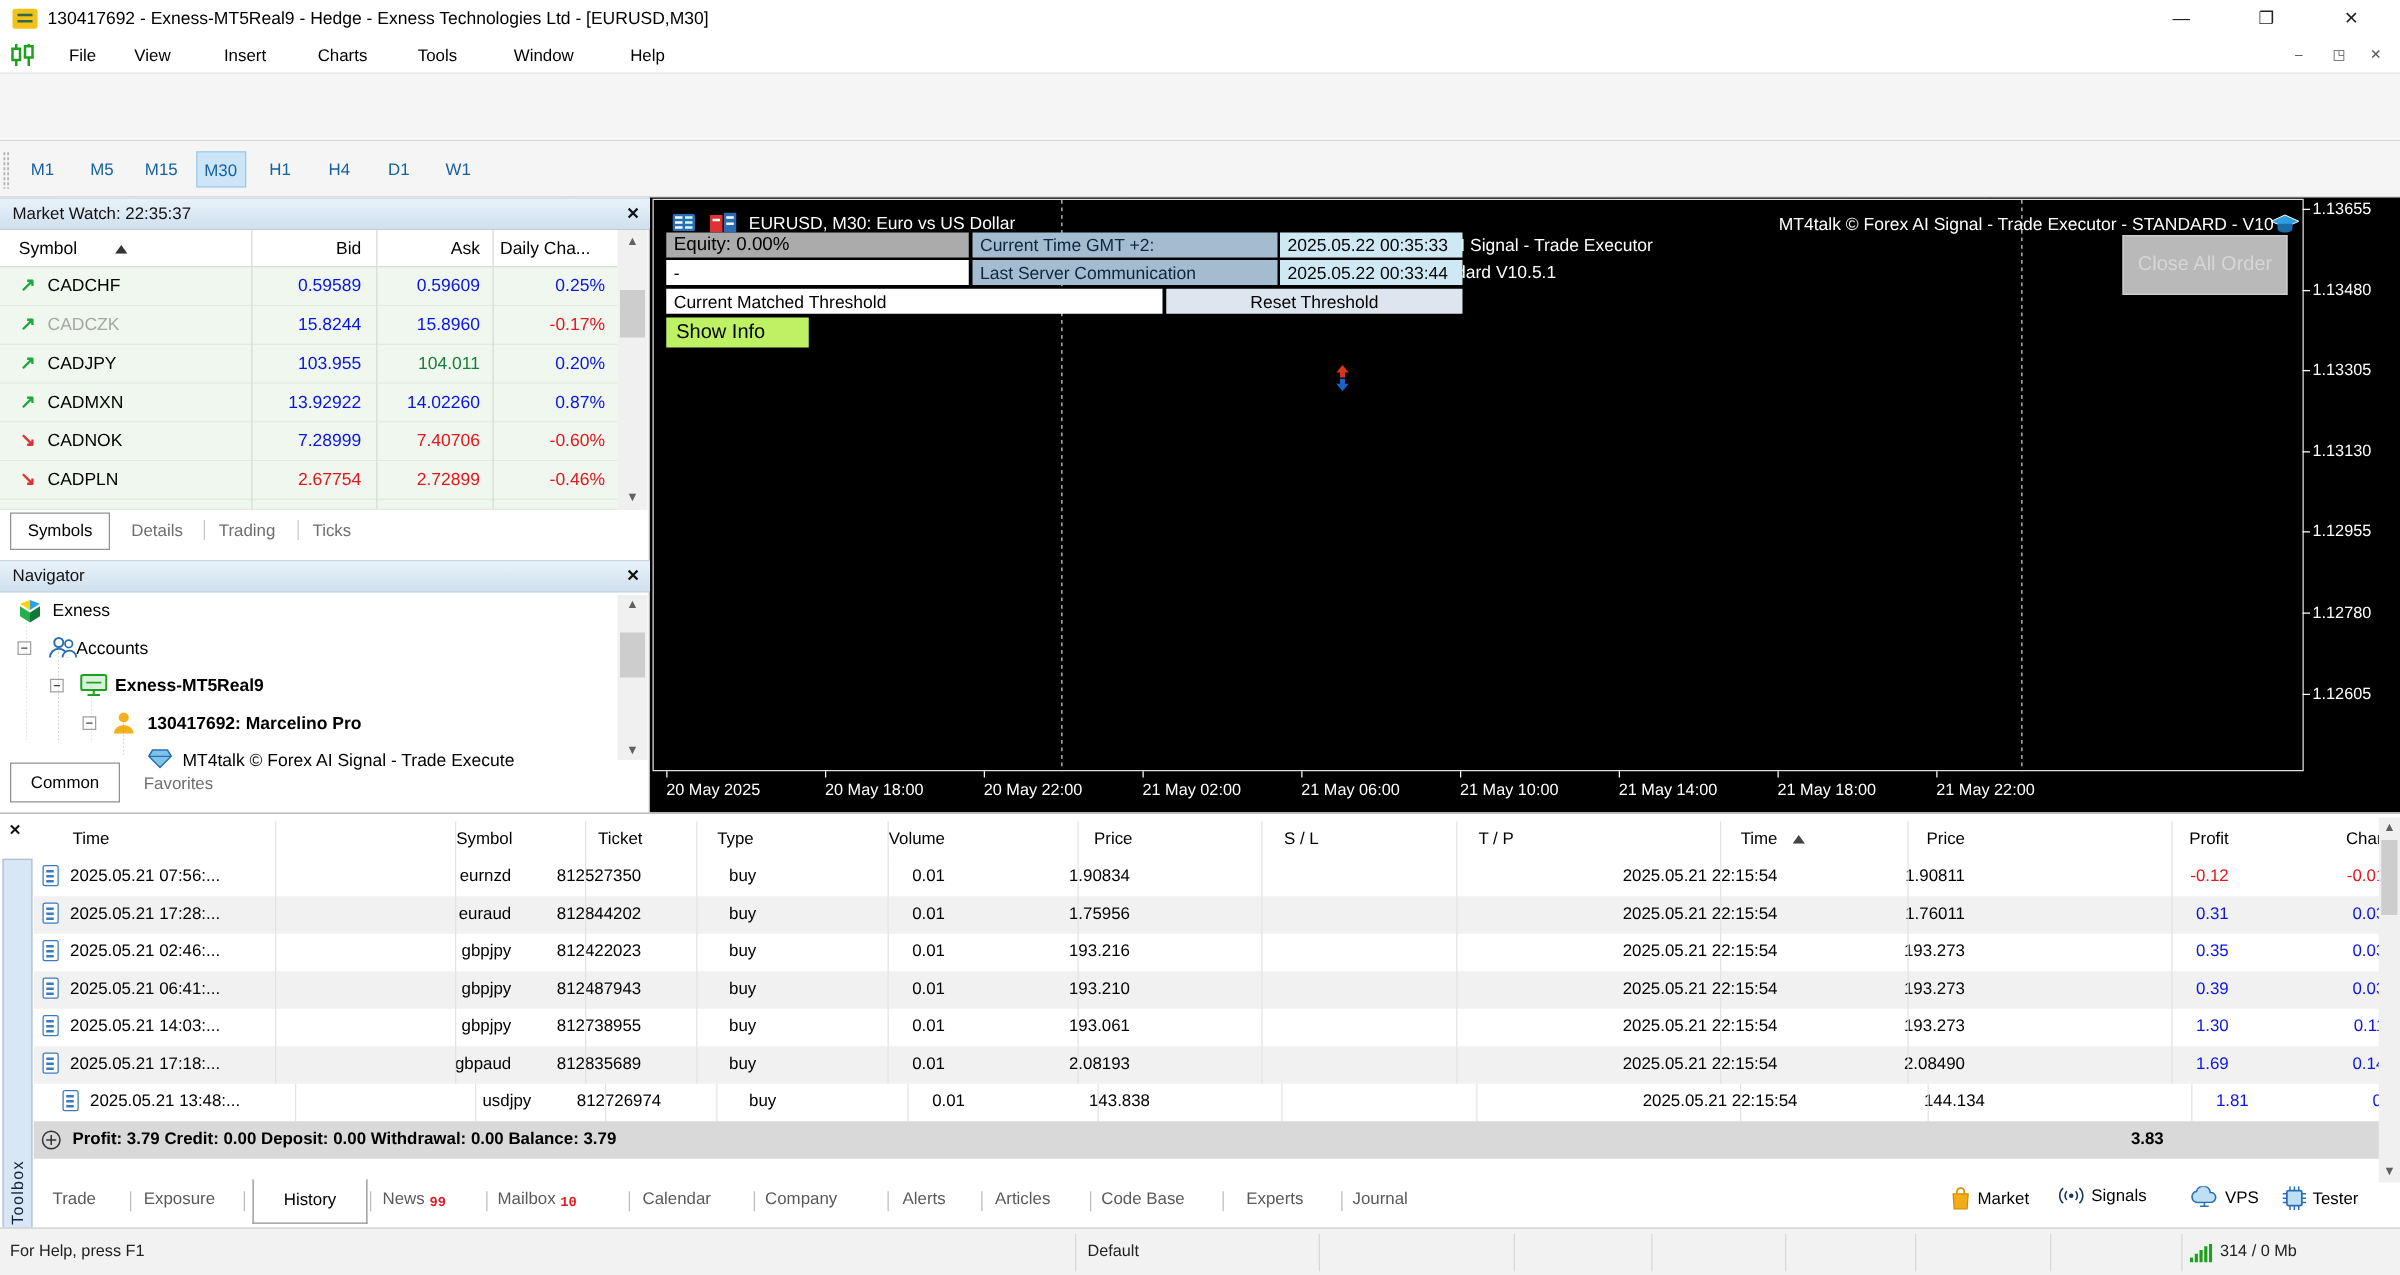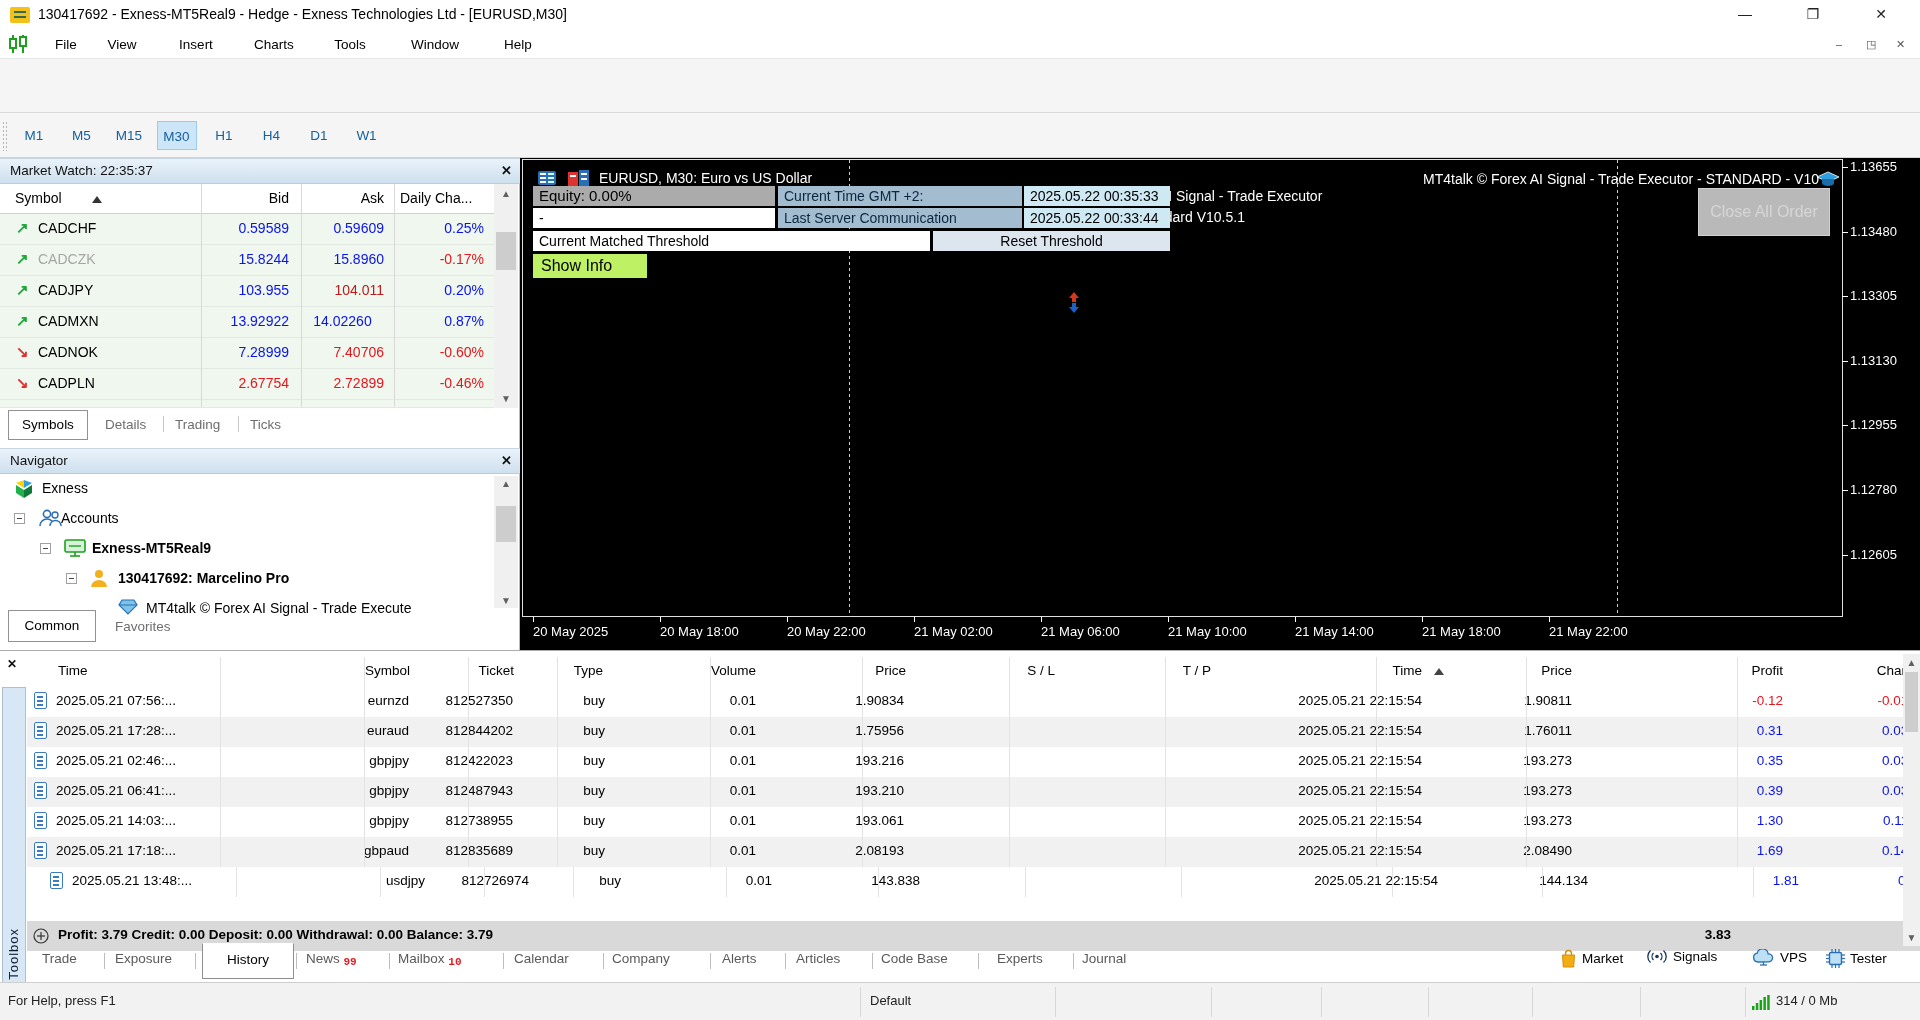--- a/index.html
+++ b/index.html
@@ -64,21 +64,21 @@
 #bottom{position:absolute;left:0;top:650px;width:1920px;height:332px;background:#fff;border-top:1px solid #ababab;}
 #bp-x{position:absolute;left:7px;top:6px;font-size:12px;color:#111;font-weight:bold;}
 #toolbox-strip{position:absolute;left:2px;top:36px;width:24px;height:296px;background:#d7e7f6;border:1px solid #aebfce;}
 #toolbox-label{position:absolute;left:3px;top:240px;width:16px;font-size:13px;color:#123;writing-mode:vertical-rl;transform:rotate(180deg);letter-spacing:1px;}
 .h-hdr-cell{position:absolute;top:9px;font-size:13.5px;color:#000;white-space:nowrap;}
 .h-sep{position:absolute;top:3px;width:1px;background:#e3e3e3;}
 .hrow{position:absolute;left:27px;width:1876px;height:30px;}
 .hcell{position:absolute;top:6px;font-size:13.5px;color:#000;white-space:nowrap;}
 .doc-icon{position:absolute;left:7px;top:5px;width:13px;height:17px;border:1.5px solid #3a7abf;border-radius:2px;background:#fff;}
 .doc-icon:before{content:"";position:absolute;left:2px;top:3px;width:6px;height:1.5px;background:#3a7abf;box-shadow:0 4px 0 #3a7abf,0 8px 0 #3a7abf;}
-#summary{position:absolute;left:27px;top:246px;width:1893px;height:30px;background:#d9d9d9;margin-top:24px;}
+#summary{position:absolute;left:27px;top:246px;width:1893px;height:30px;background:#d9d9d9;}
 #summary .s-text{position:absolute;left:31px;top:6px;font-weight:bold;font-size:13.5px;}
 #bt-tabs{position:absolute;left:27px;top:290px;width:1893px;height:40px;}
 .bt-tab{position:absolute;top:10px;font-size:13.5px;color:#5a5a5a;white-space:nowrap;}
 .bt-badge{color:#e01b24;font-size:11px;font-weight:bold;vertical-align:-2px;font-family:Liberation Mono, monospace;}
 .bt-active{position:absolute;top:2px;height:36px;background:#fff;border:1px solid #8e8e8e;border-top:1px solid #fff;text-align:center;font-size:13.5px;color:#000;line-height:32px;}
 .bt-sep{position:absolute;top:12px;width:1px;height:16px;background:#bdbdbd;}
 .br-item{position:absolute;top:8px;font-size:13.5px;color:#000;display:flex;align-items:center;gap:5px;}
 
 #statusbar{position:absolute;left:0;top:982px;width:1920px;height:38px;background:#f2f2f2;border-top:1px solid #cfcfcf;}
 .st-text{position:absolute;top:10px;font-size:13px;color:#222;white-space:nowrap;}
@@ -498,31 +498,31 @@
   <span class="mw-cell" style="left:301px;width:83px;text-align:right;color:#0a14e6">15.8960</span>
   <span class="mw-cell" style="left:394px;width:90px;text-align:right;color:#e8151c">-0.17%</span>
           <div class="mw-col-sep" style="left: 201px; height: 31px;"></div>
           <div class="mw-col-sep" style="left: 301px; height: 31px;"></div>
           <div class="mw-col-sep" style="left: 394px; height: 31px;"></div>
         </div>
         <div class="mw-row" style="top: 118px;">
           <span class="mw-cell" style="left:16px;top:5px;font-weight:bold;color:#1fa83c;font-size:15px">↗</span>
   <span class="mw-cell" style="left:38px;color:#000">CADJPY</span>
   <span class="mw-cell" style="left:201px;width:88px;text-align:right;color:#0a14e6">103.955</span>
-  <span class="mw-cell" style="left:301px;width:83px;text-align:right;color:#b91c1c">104.011</span>
+  <span class="mw-cell" style="left:301px;width:83px;text-align:right;color:#15803d">104.011</span>
   <span class="mw-cell" style="left:394px;width:90px;text-align:right;color:#0a14e6">0.20%</span>
           <div class="mw-col-sep" style="left: 201px; height: 31px;"></div>
           <div class="mw-col-sep" style="left: 301px; height: 31px;"></div>
           <div class="mw-col-sep" style="left: 394px; height: 31px;"></div>
         </div>
         <div class="mw-row" style="top: 149px;">
           <span class="mw-cell" style="left:16px;top:5px;font-weight:bold;color:#1fa83c;font-size:15px">↗</span>
   <span class="mw-cell" style="left:38px;color:#000">CADMXN</span>
   <span class="mw-cell" style="left:201px;width:88px;text-align:right;color:#0a14e6">13.92922</span>
-  <span class="mw-cell" style="left:301px;width:83px;text-align:center;color:#0a14e6">14.02260</span>
+  <span class="mw-cell" style="left:301px;width:83px;text-align:right;color:#0a14e6">14.02260</span>
   <span class="mw-cell" style="left:394px;width:90px;text-align:right;color:#0a14e6">0.87%</span>
           <div class="mw-col-sep" style="left: 201px; height: 31px;"></div>
           <div class="mw-col-sep" style="left: 301px; height: 31px;"></div>
           <div class="mw-col-sep" style="left: 394px; height: 31px;"></div>
         </div>
         <div class="mw-row" style="top: 180px;">
           <span class="mw-cell" style="left:16px;top:5px;font-weight:bold;color:#e03030;font-size:15px">↘</span>
   <span class="mw-cell" style="left:38px;color:#000">CADNOK</span>
   <span class="mw-cell" style="left:201px;width:88px;text-align:right;color:#0a14e6">7.28999</span>
   <span class="mw-cell" style="left:301px;width:83px;text-align:right;color:#e8151c">7.40706</span>

